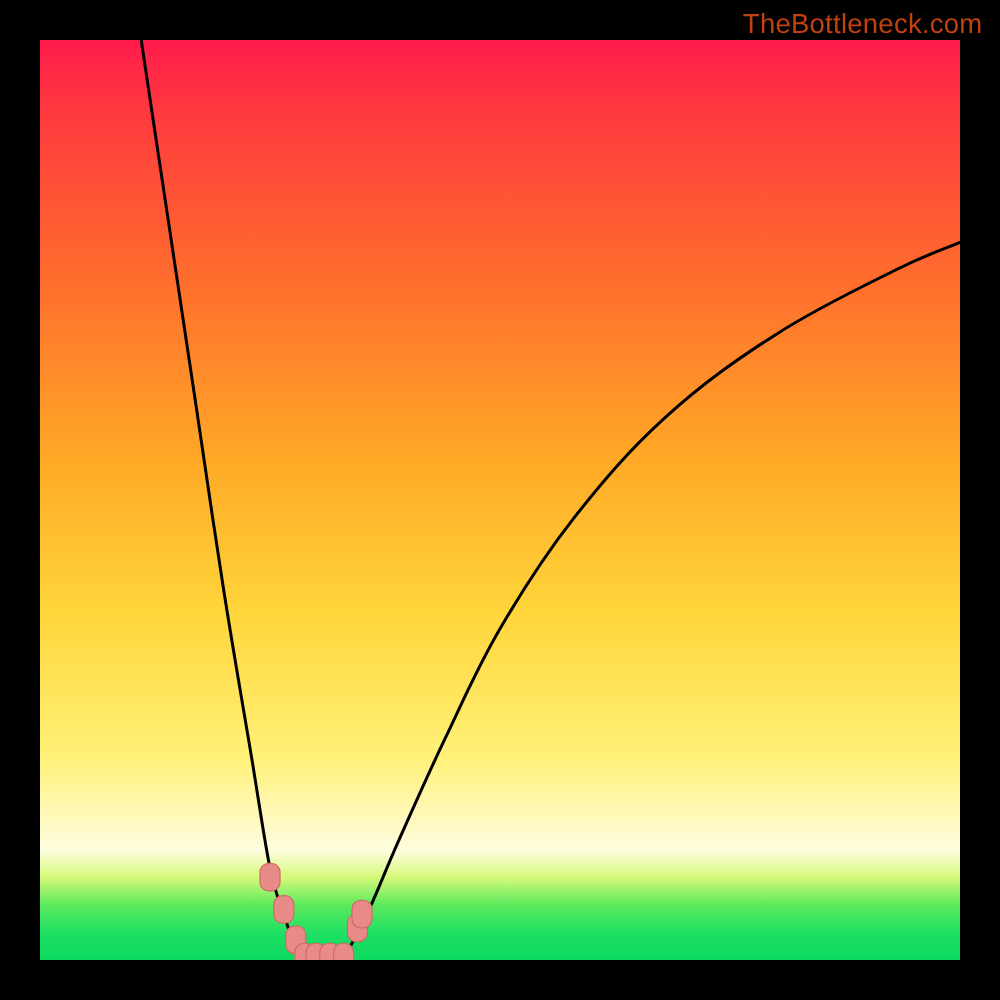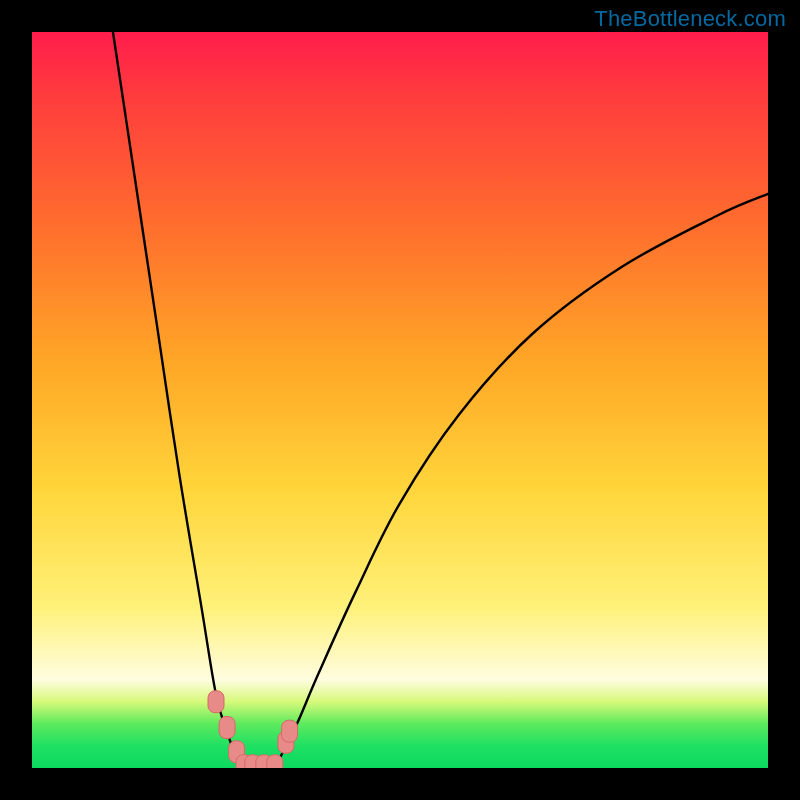--- a/index.html
+++ b/index.html
@@ -38,21 +38,21 @@
       #d6f97a 91%,
       #5dea5d 94%,
       #1fe063 97%,
       #0bd95f 100%
     );
   }
   .watermark {
     position: absolute;
     top: 6px;
     right: 14px;
-    color: #0369a1;
+    color: #c2410c;
     font-size: 22px;
     letter-spacing: 0.2px;
     user-select: none;
   }
   svg.curves {
     position: absolute;
     left: 0;
     top: 0;
     width: 736px;
     height: 736px;

